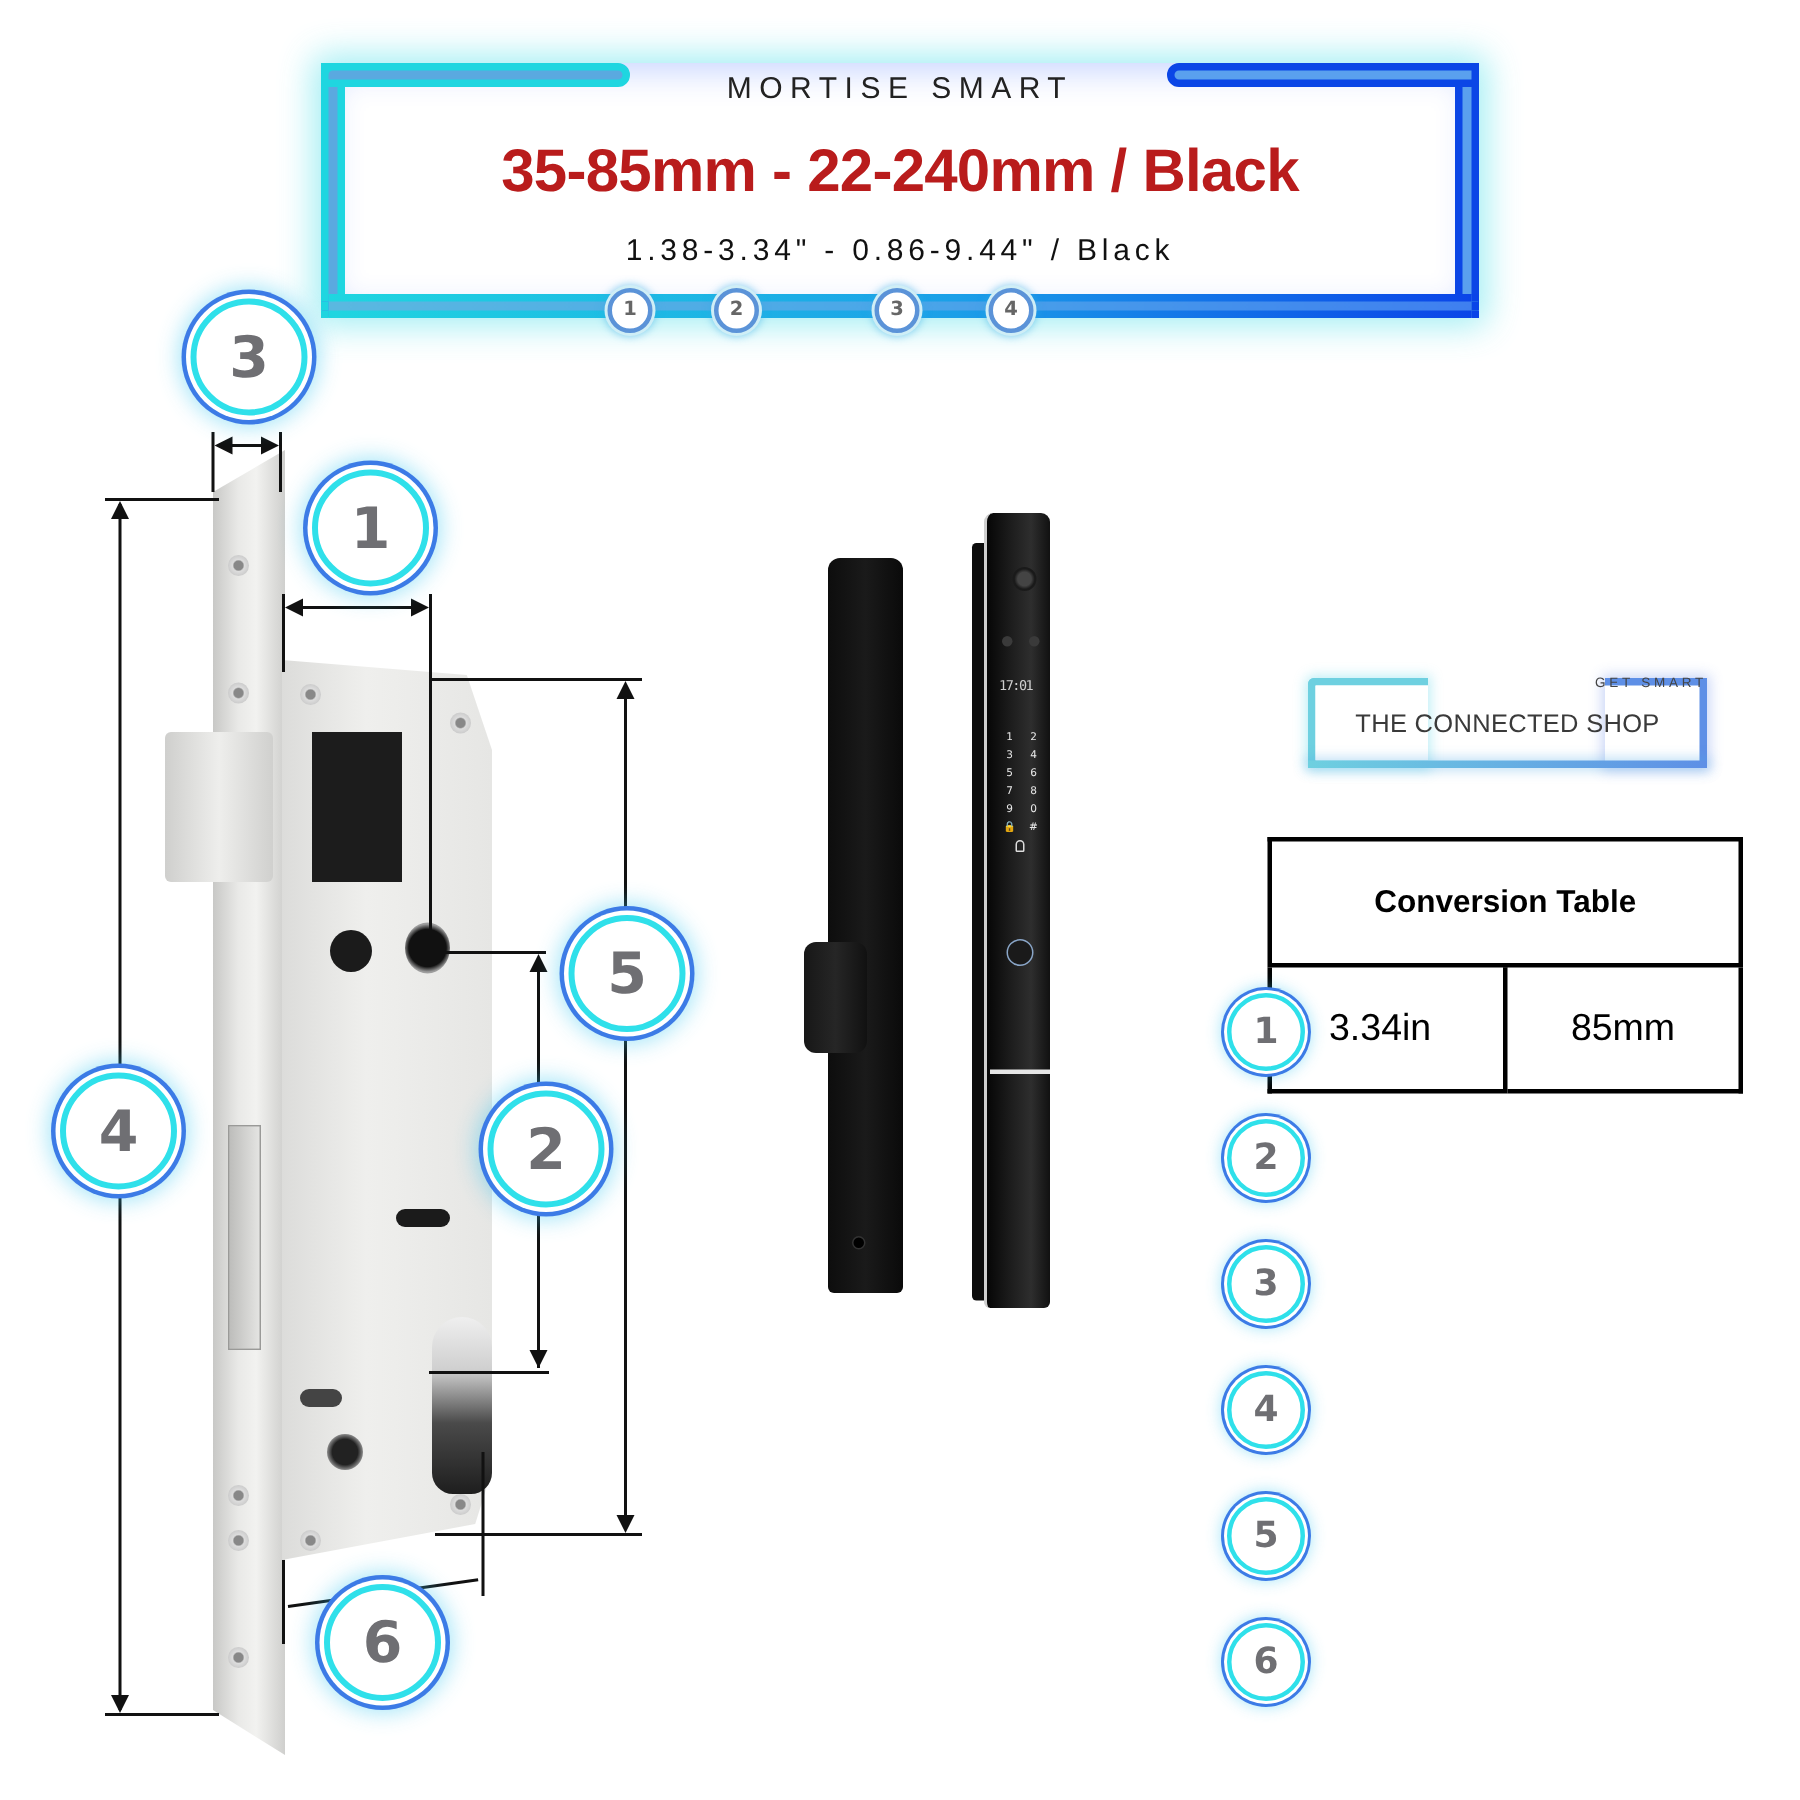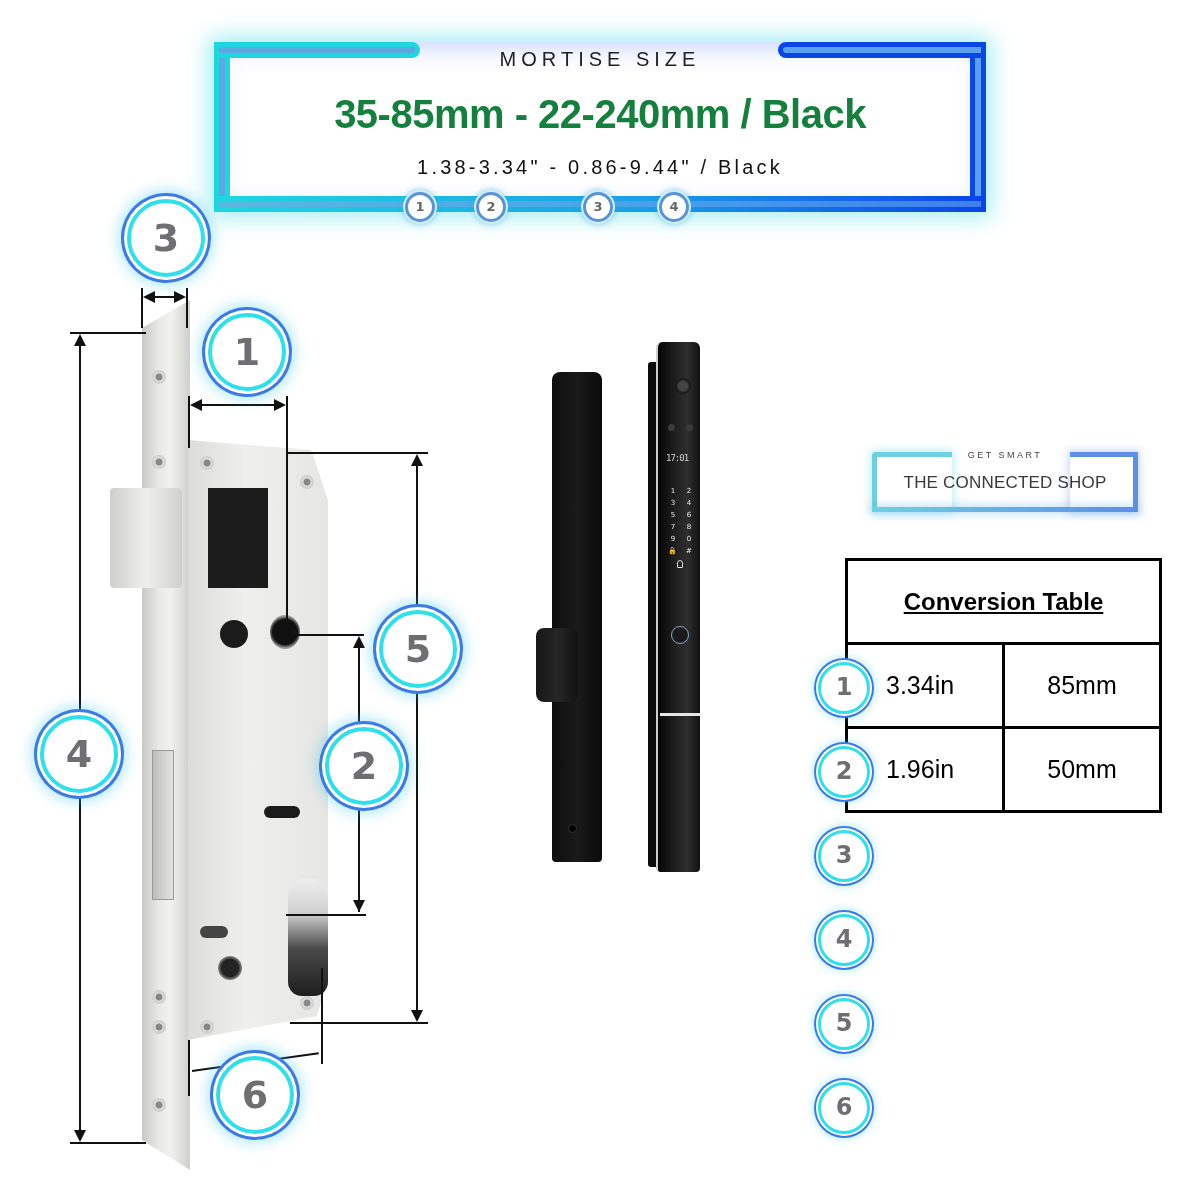--- a/index.html
+++ b/index.html
@@ -17,21 +17,21 @@
   .fl-bottom { left: 0; top: 154px; width: 772px; height: 16px;
     background: linear-gradient(90deg, #5ab8e0 0%, #4aa6e8 50%, #3f7fef 100%);
     border: 5px solid; border-image: linear-gradient(90deg, #1fd6e0, #1b9fe8 55%, #0a44e8) 1; }
   .fl-top-right { right: 0; top: 0; width: 208px; height: 16px;
     background: #5aa0ee; border: 5px solid #0b46e6; border-radius: 10px 0 0 10px; }
   .fl-right { right: 0; top: 0; width: 16px; height: 170px; background: #5aa0ee; border: 5px solid #0b46e6; }
 
   .header-sub { position: absolute; left: 0; right: 0; top: 48px; text-align: center;
     font-size: 20px; letter-spacing: 5px; color: #222; font-family: "Liberation Sans", sans-serif; }
   .header-title { position: absolute; left: 0; right: 0; top: 92px; text-align: center;
-    font-size: 40px; font-weight: bold; color: #15803d; letter-spacing: -0.5px; }
+    font-size: 40px; font-weight: bold; color: #b91c1c; letter-spacing: -0.5px; }
   .header-imperial { position: absolute; left: 0; right: 0; top: 156px; text-align: center;
     font-size: 20px; letter-spacing: 3.2px; color: #111; }
 
   .badge-small { position: absolute; width: 30px; height: 30px; border-radius: 50%;
     background: #fff; border: 3px solid #5b93d8; box-shadow: 0 0 0 2px #cfeef6, 0 0 6px 2px rgba(50,170,230,0.6);
     font-size: 13px; font-weight: bold; color: #666; text-align: center; line-height: 24px;
     font-family: "DejaVu Sans", sans-serif; }
 
   
   .badge { position: absolute; width: 78px; height: 78px; border-radius: 50%; background: #fff;
@@ -90,42 +90,42 @@
 
   
   .brand { position: absolute; left: 872px; top: 452px; width: 266px; height: 60px; }
   .brand-frame-l { position: absolute; left: 0; top: 0; width: 80px; height: 60px;
     border-top: 5px solid #6ed0e0; border-left: 5px solid #6ed0e0; border-bottom: 5px solid #6ed0e0; border-radius: 4px 0 0 4px;
     box-shadow: 0 0 8px 2px rgba(80,210,230,0.35); }
   .brand-frame-b { position: absolute; left: 0; bottom: 0; width: 266px; height: 5px;
     background: linear-gradient(90deg, #6ed0e0, #5e8fe6); box-shadow: 0 0 8px 2px rgba(80,170,230,0.35); }
   .brand-frame-r { position: absolute; right: 0; top: 0; width: 68px; height: 60px;
     border-top: 5px solid #5e8fe6; border-right: 5px solid #5e8fe6; box-shadow: 0 0 8px 2px rgba(80,120,230,0.3); }
-  .brand-tag { position: absolute; left: 0; right: 0; top: -2px; text-align: center; font-size: 9px; letter-spacing: 2.5px; color: #444; }
+  .brand-tag { position: absolute; left: 0; right: 0; top: -2px; text-align: right; font-size: 9px; letter-spacing: 2.5px; color: #444; }
   .brand-name { position: absolute; left: 0; right: 0; top: 21px; text-align: center; font-size: 17px; color: #3a3a3a; letter-spacing: 0.2px; }
 
   
   .conv-table { position: absolute; left: 845px; top: 558px; width: 317px; border: 3px solid #000; border-collapse: collapse; }
-  .conv-table th { height: 84px; font-size: 24px; font-weight: bold; border-bottom: 3px solid #000; text-decoration: underline; }
+  .conv-table th { height: 84px; font-size: 21px; font-weight: bold; border-bottom: 3px solid #000; }
   .conv-table td { height: 84px; font-size: 25px; border-top: 3px solid #000; }
   .conv-table td.in { width: 157px; padding-left: 38px; border-right: 3px solid #000; text-align: left; }
   .conv-table td.mm { text-align: center; }
 </style>
 </head>
 <body>
 
 <div class="header-frame">
   <div class="frame-glow"></div>
   <div class="frame-line fl-left"></div>
   <div class="frame-line fl-top-left"></div>
   <div class="frame-line fl-right"></div>
   <div class="frame-line fl-top-right"></div>
   <div class="frame-line fl-bottom"></div>
 </div>
-<div class="header-sub">MORTISE SIZE</div>
+<div class="header-sub">MORTISE SMART</div>
 <div class="header-title">35-85mm - 22-240mm / Black</div>
 <div class="header-imperial">1.38-3.34" - 0.86-9.44" / Black</div>
 
 <div class="badge-small" style="left:405px;top:192px;">1</div>
 <div class="badge-small" style="left:476px;top:192px;">2</div>
 <div class="badge-small" style="left:583px;top:192px;">3</div>
 <div class="badge-small" style="left:659px;top:192px;">4</div>
 
 <div>
   <div class="faceplate"></div>
@@ -232,24 +232,20 @@
   <thead>
     <tr>
         <th colspan="2">Conversion Table</th>
       </tr>
   </thead>
   <tbody>
     <tr>
       <td class="in">3.34in</td>
       <td class="mm">85mm</td>
     </tr>
-    <tr>
-      <td class="in">1.96in</td>
-      <td class="mm">50mm</td>
-    </tr>
   </tbody>
 </table>
 
 <div class="badge table-badge" style="left:818px;top:662px;">1</div>
 <div class="badge table-badge" style="left:818px;top:746px;">2</div>
 <div class="badge table-badge" style="left:818px;top:830px;">3</div>
 <div class="badge table-badge" style="left:818px;top:914px;">4</div>
 <div class="badge table-badge" style="left:818px;top:998px;">5</div>
 <div class="badge table-badge" style="left:818px;top:1082px;">6</div>
 

